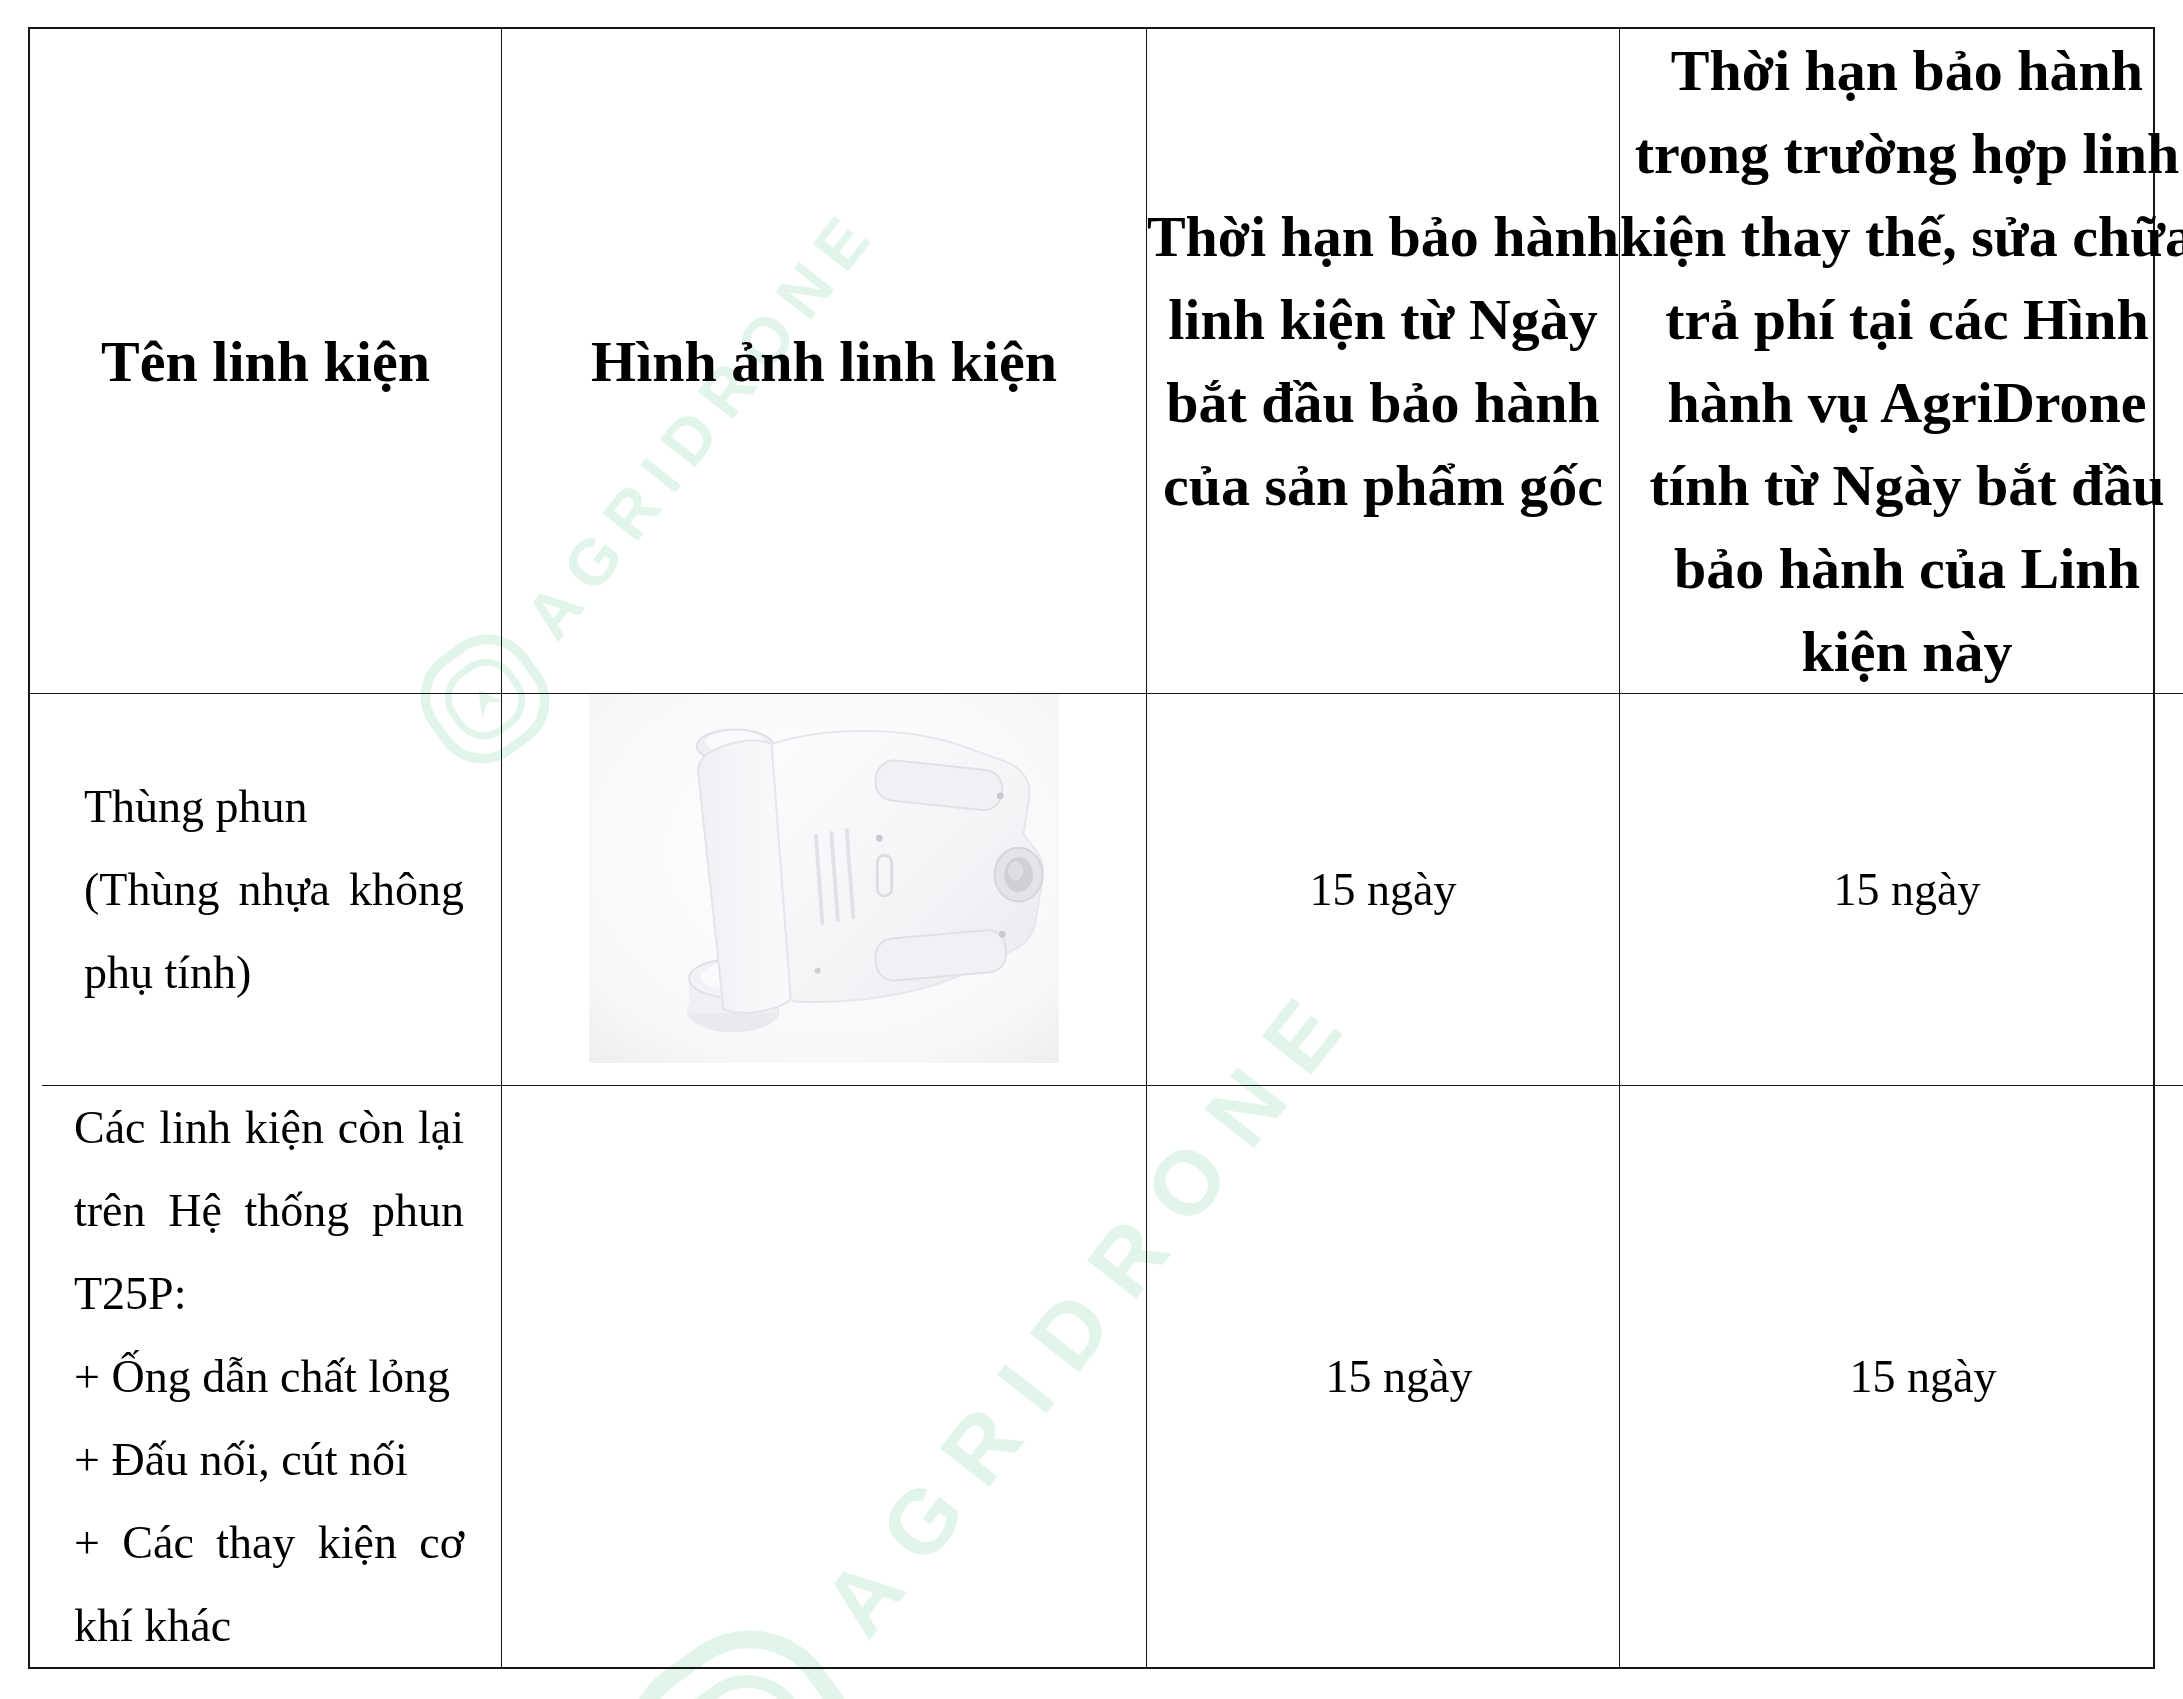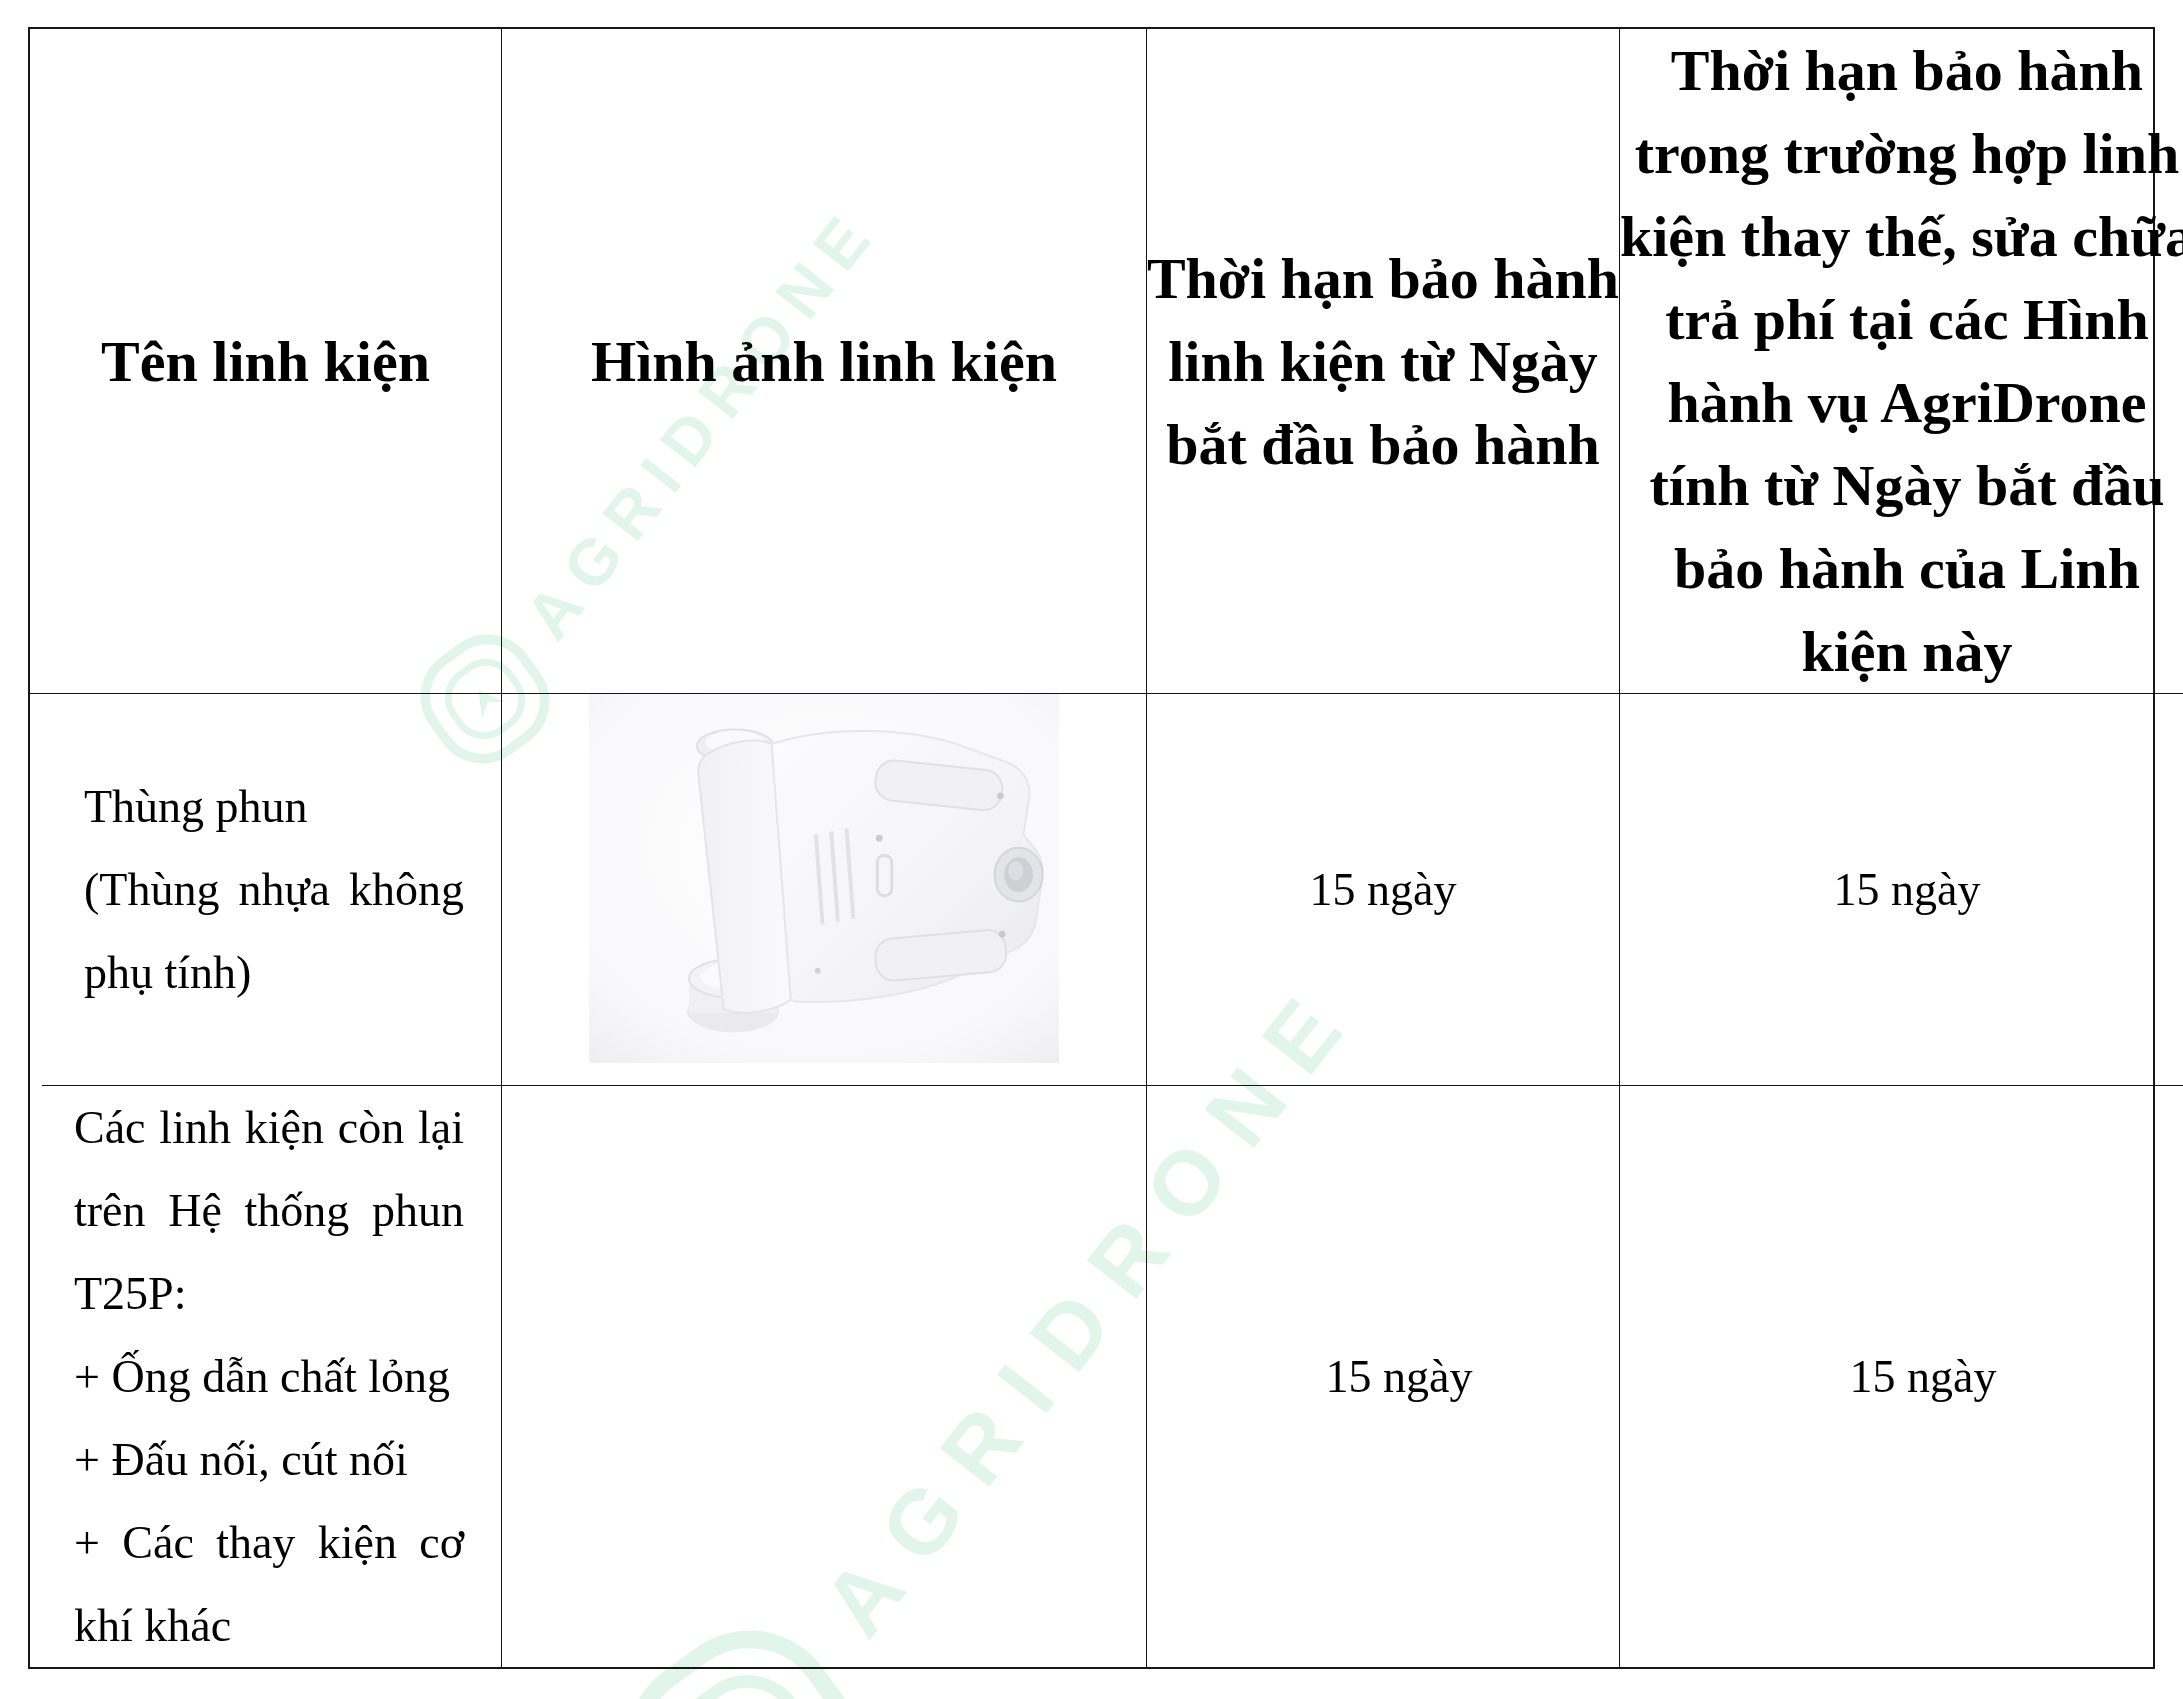--- a/index.html
+++ b/index.html
@@ -92,20 +92,21 @@
     <div class="cell head">
       <div class="ln">Tên linh kiện</div>
     </div>
     <div class="cell head">
       <div class="ln">Hình ảnh linh kiện</div>
     </div>
     <div class="cell head">
         <div class="ln">Thời hạn bảo hành</div>
         <div class="ln">linh kiện từ Ngày</div>
         <div class="ln">bắt đầu bảo hành</div>
+        <div class="ln">của sản phẩm gốc</div>
       </div>
     <div class="cell head last-col">
         <div class="ln">Thời hạn bảo hành</div>
         <div class="ln">trong trường hợp linh</div>
         <div class="ln">kiện thay thế, sửa chữa</div>
         <div class="ln">trả phí tại các Hình</div>
         <div class="ln">hành vụ AgriDrone</div>
         <div class="ln">tính từ Ngày bắt đầu</div>
         <div class="ln">bảo hành của Linh</div>
         <div class="ln">kiện này</div>

